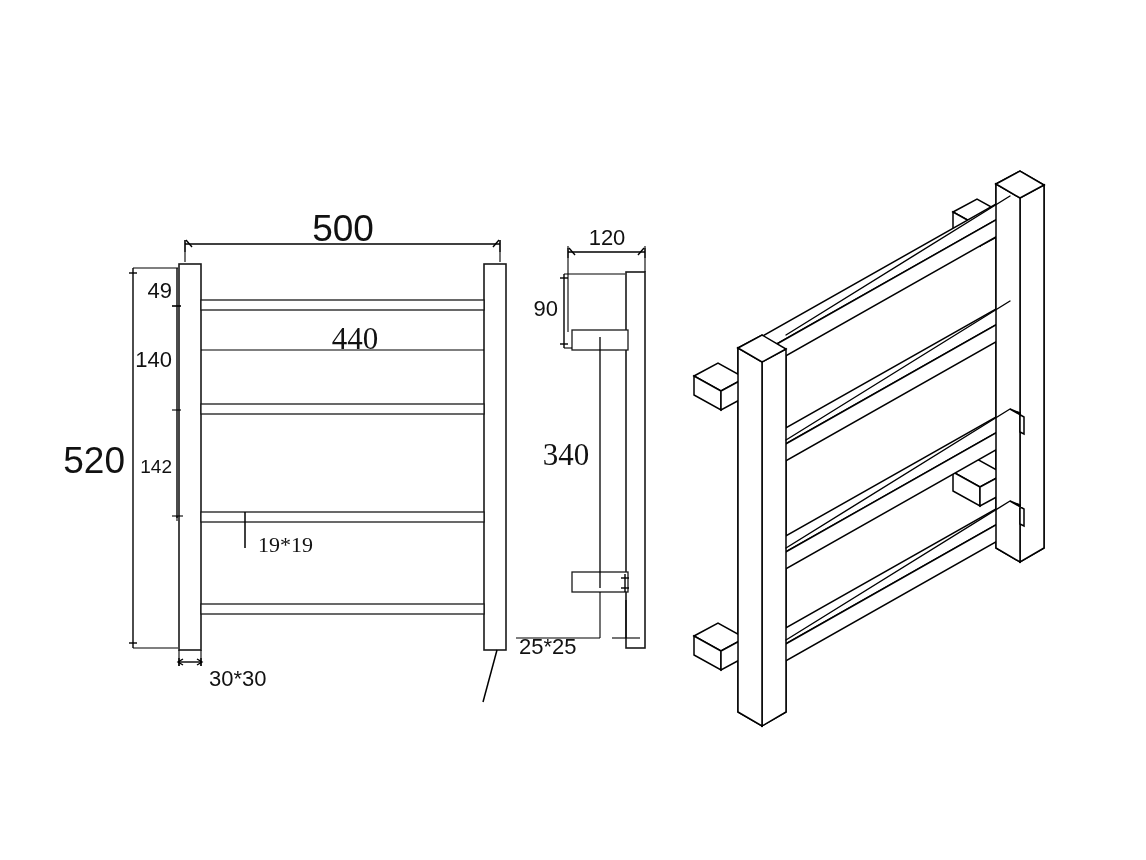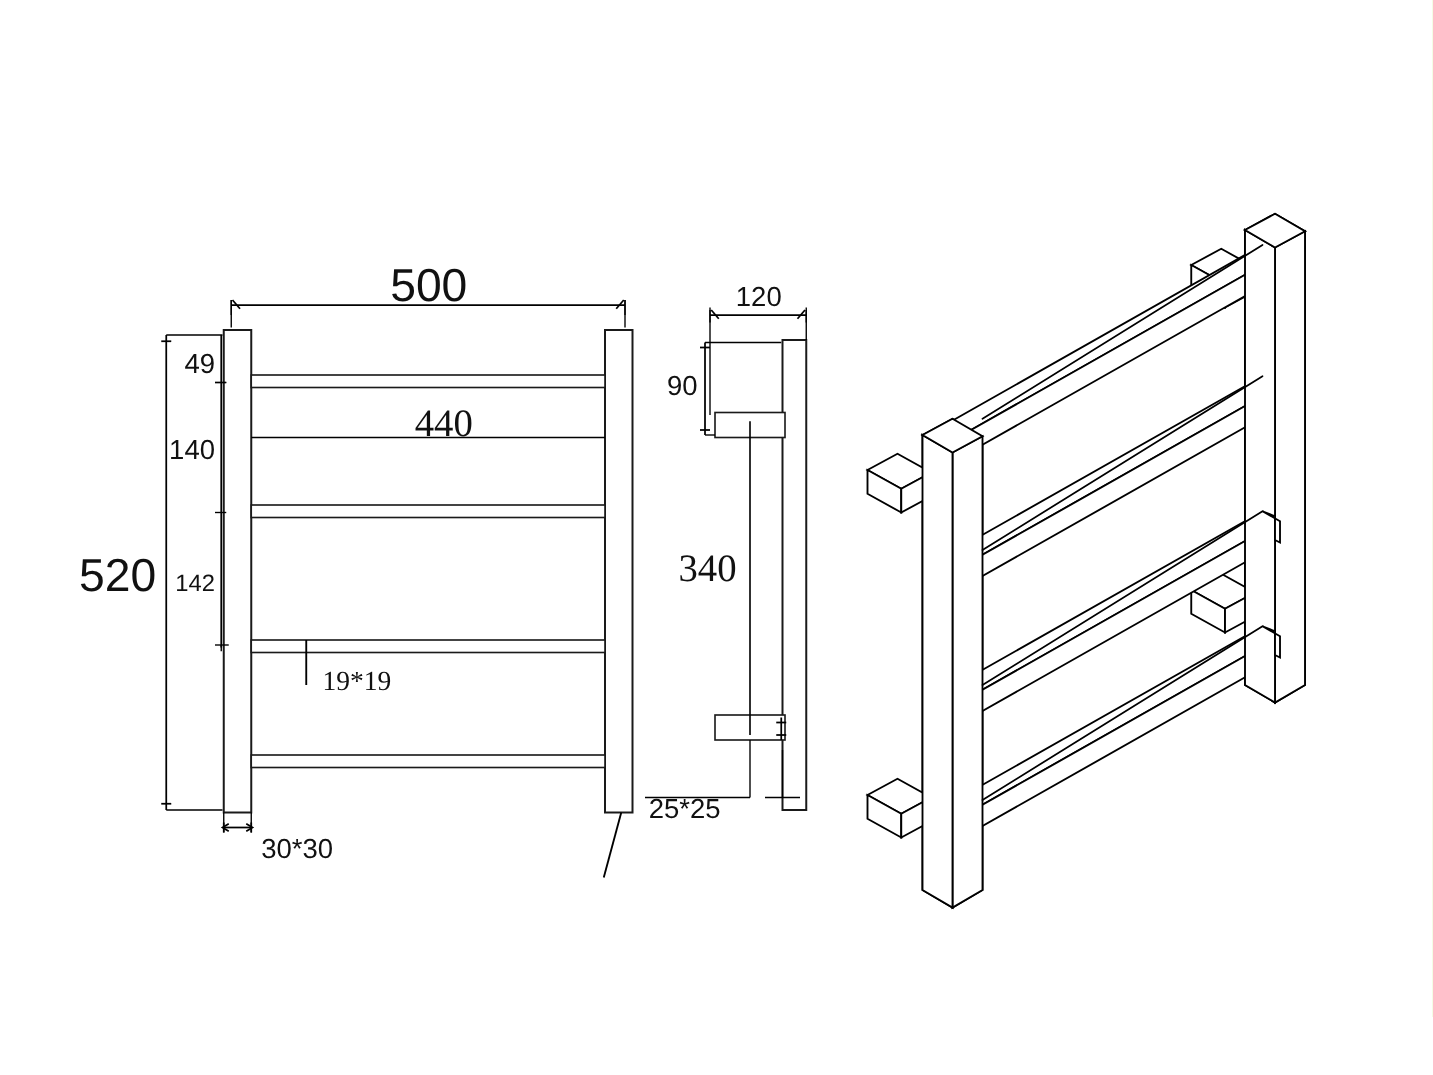--- a/index.html
+++ b/index.html
@@ -11,21 +11,21 @@
   body {
     width: 1146px;
     height: 860px;
     overflow: hidden;
     font-family: "Liberation Sans", sans-serif;
   }
   #drawing-root {
     position: relative;
     width: 1146px;
     height: 860px;
-    background: #bef264;
+    background: #0ea5e9;
   }
   svg.sheet {
     display: block;
     width: 1146px;
     height: 860px;
     background: #ffffff;
   }
   .ln {
     stroke: #000000;
     fill: none;

